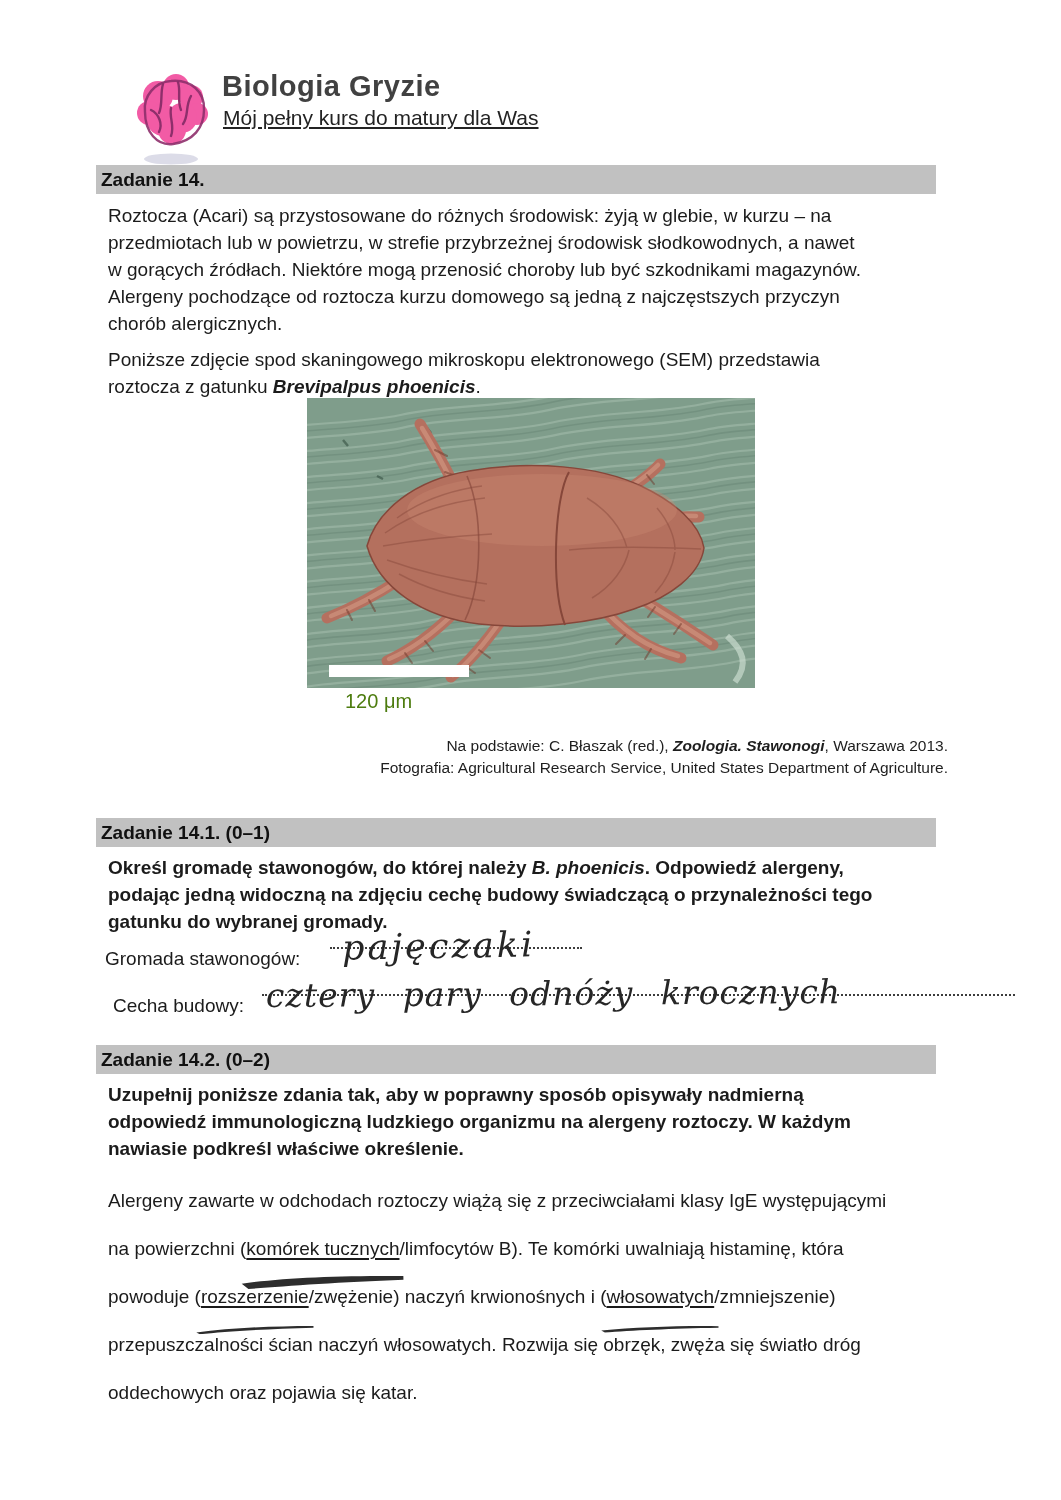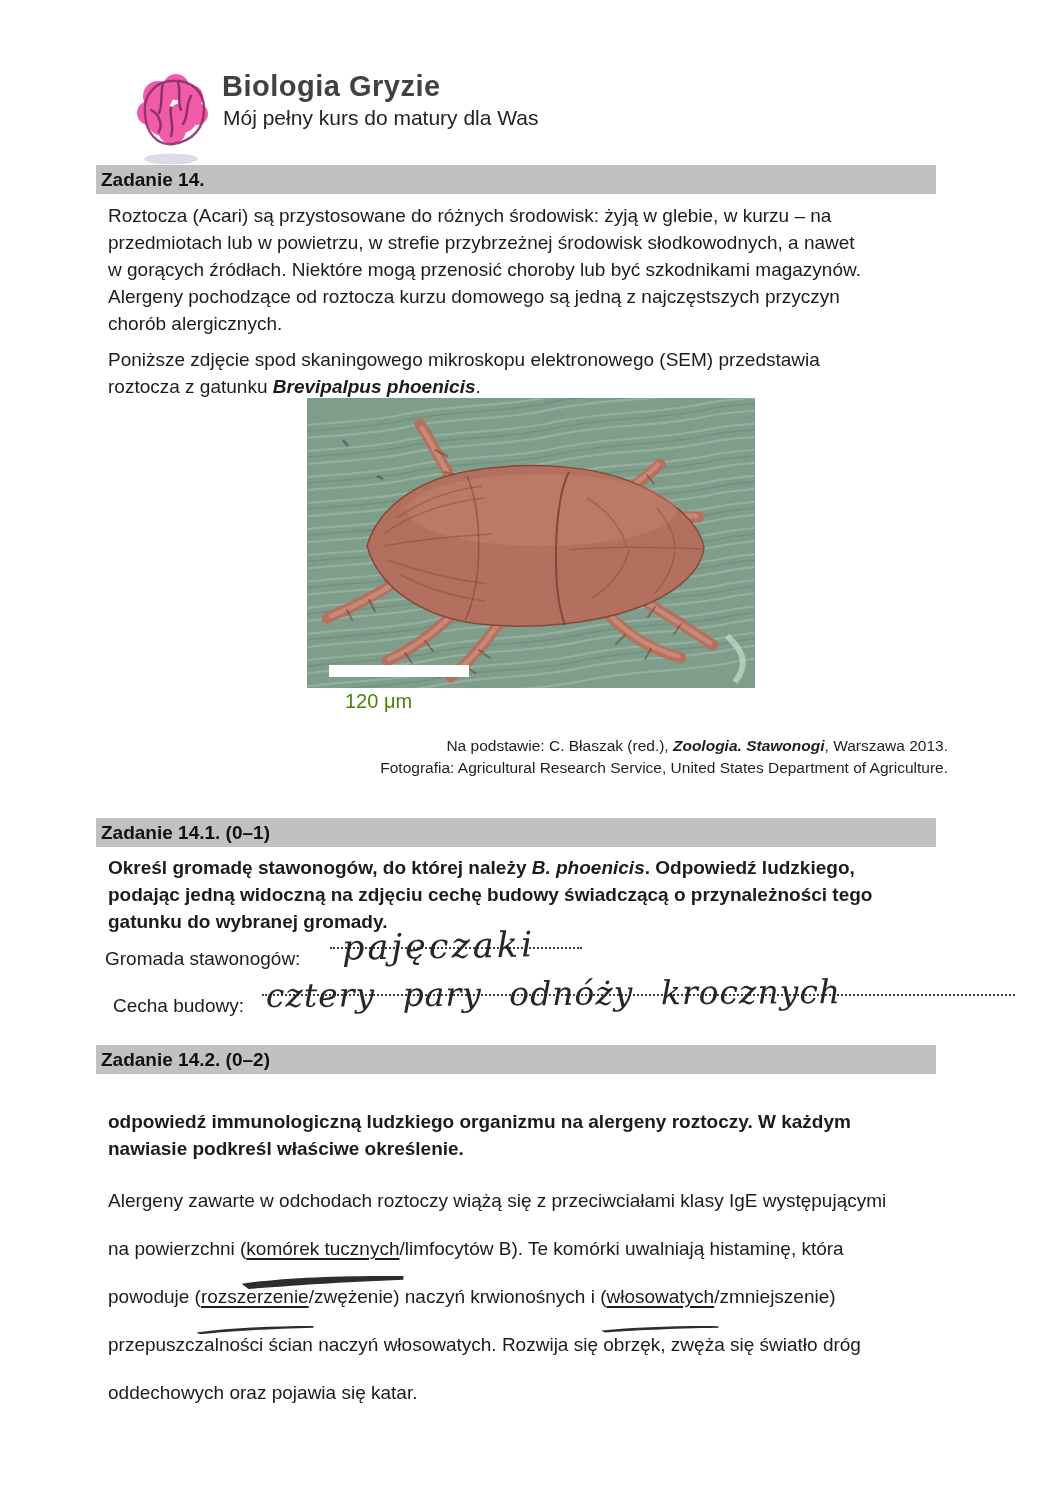--- a/index.html
+++ b/index.html
@@ -3,21 +3,21 @@
 <meta charset="utf-8">
 <style>
   html,body{margin:0;padding:0;background:#fff;}
   .page{position:relative;width:1061px;height:1500px;background:#ffffff;
         font-family:"Liberation Sans",sans-serif;color:#1b1b1b;overflow:hidden;}
   .abs{position:absolute;}
 
   
   .brand{position:absolute;left:222px;top:70px;font-size:29px;font-weight:800;
          color:#414141;letter-spacing:.5px;}
-  .tagline{position:absolute;left:223px;top:106px;font-size:21px;color:#232323;}
+  .tagline{position:absolute;left:223px;top:106px;font-size:21px;color:#232323;text-decoration:underline;}
 
   
   .bar{position:absolute;left:96px;width:840px;height:29px;background:#c1c1c1;
        font-size:19px;font-weight:bold;line-height:29px;padding-left:5px;
        box-sizing:border-box;color:#111;}
 
   .body-text{position:absolute;left:108px;width:880px;font-size:19px;line-height:27px;}
   .bold{font-weight:bold;}
   .it{font-style:italic;font-weight:bold;}
 
@@ -201,39 +201,39 @@
   <div class="source">
     <div><span>Na podstawie: C. Błaszak (red.), </span><i class="it">Zoologia. Stawonogi</i><span>, Warszawa 2013.</span></div>
     <div>Fotografia: Agricultural Research Service, United States Department of Agriculture.</div>
   </div>
 
   <div class="bar" style="top:818px">
     <span>Zadanie 14.1. (0–1)</span>
   </div>
 
   <p class="body-text bold" style="top:835px">
-    <span>Określ gromadę stawonogów, do której należy </span><i class="it">B. phoenicis</i><span>. Odpowiedź ludzkiego,</span><br>
+    <span>Określ gromadę stawonogów, do której należy </span><i class="it">B. phoenicis</i><span>. Odpowiedź alergeny,</span><br>
     <span>podając jedną widoczną na zdjęciu cechę budowy świadczącą o przynależności tego</span><br>
     <span>gatunku do wybranej gromady.</span>
   </p>
 
   <span class="ans-label" style="left:105px;top:948px">Gromada stawonogów:</span>
   <span class="dots" style="left:330px;top:947px;width:252px"></span>
   <span class="handwriting hw1">pajęczaki</span>
 
   <span class="ans-label" style="left:113px;top:995px">Cecha budowy:</span>
   <span class="dots" style="left:262px;top:994px;width:753px"></span>
   <span class="handwriting hw2">cztery pary odnóży krocznych</span>
 
   <div class="bar" style="top:1045px">
     <span>Zadanie 14.2. (0–2)</span>
   </div>
 
   <p class="body-text bold" style="top:1062px">
-    <br>
+    <span>Uzupełnij poniższe zdania tak, aby w poprawny sposób opisywały nadmierną</span><br>
     <span>odpowiedź immunologiczną ludzkiego organizmu na alergeny roztoczy. W każdym</span><br>
     <span>nawiasie podkreśl właściwe określenie.</span>
   </p>
 
   <p class="fill">
     <span>Alergeny zawarte w odchodach roztoczy wiążą się z przeciwciałami klasy IgE występującymi</span><br>
     <span>na powierzchni (</span><span class="choice selected"><span>komórek tucznych</span><svg class="scribble scr1" viewBox="0 0 100 12" preserveAspectRatio="none">
           <path d="M1,6 C25,1.5 60,1 99,3 L99,6.5 C60,7 25,9.5 5,11 Z M8,9 C40,6 75,5 97,5.5" fill="#2d2d2d"></path>
         </svg></span><span class="choice"><span> / </span></span><span class="choice"><span>limfocytów B</span></span><span>). Te komórki uwalniają histaminę, która</span><br>
     <span>powoduje (</span><span class="choice selected"><span>rozszerzenie</span><svg class="scribble scr2" viewBox="0 0 100 10" preserveAspectRatio="none">

